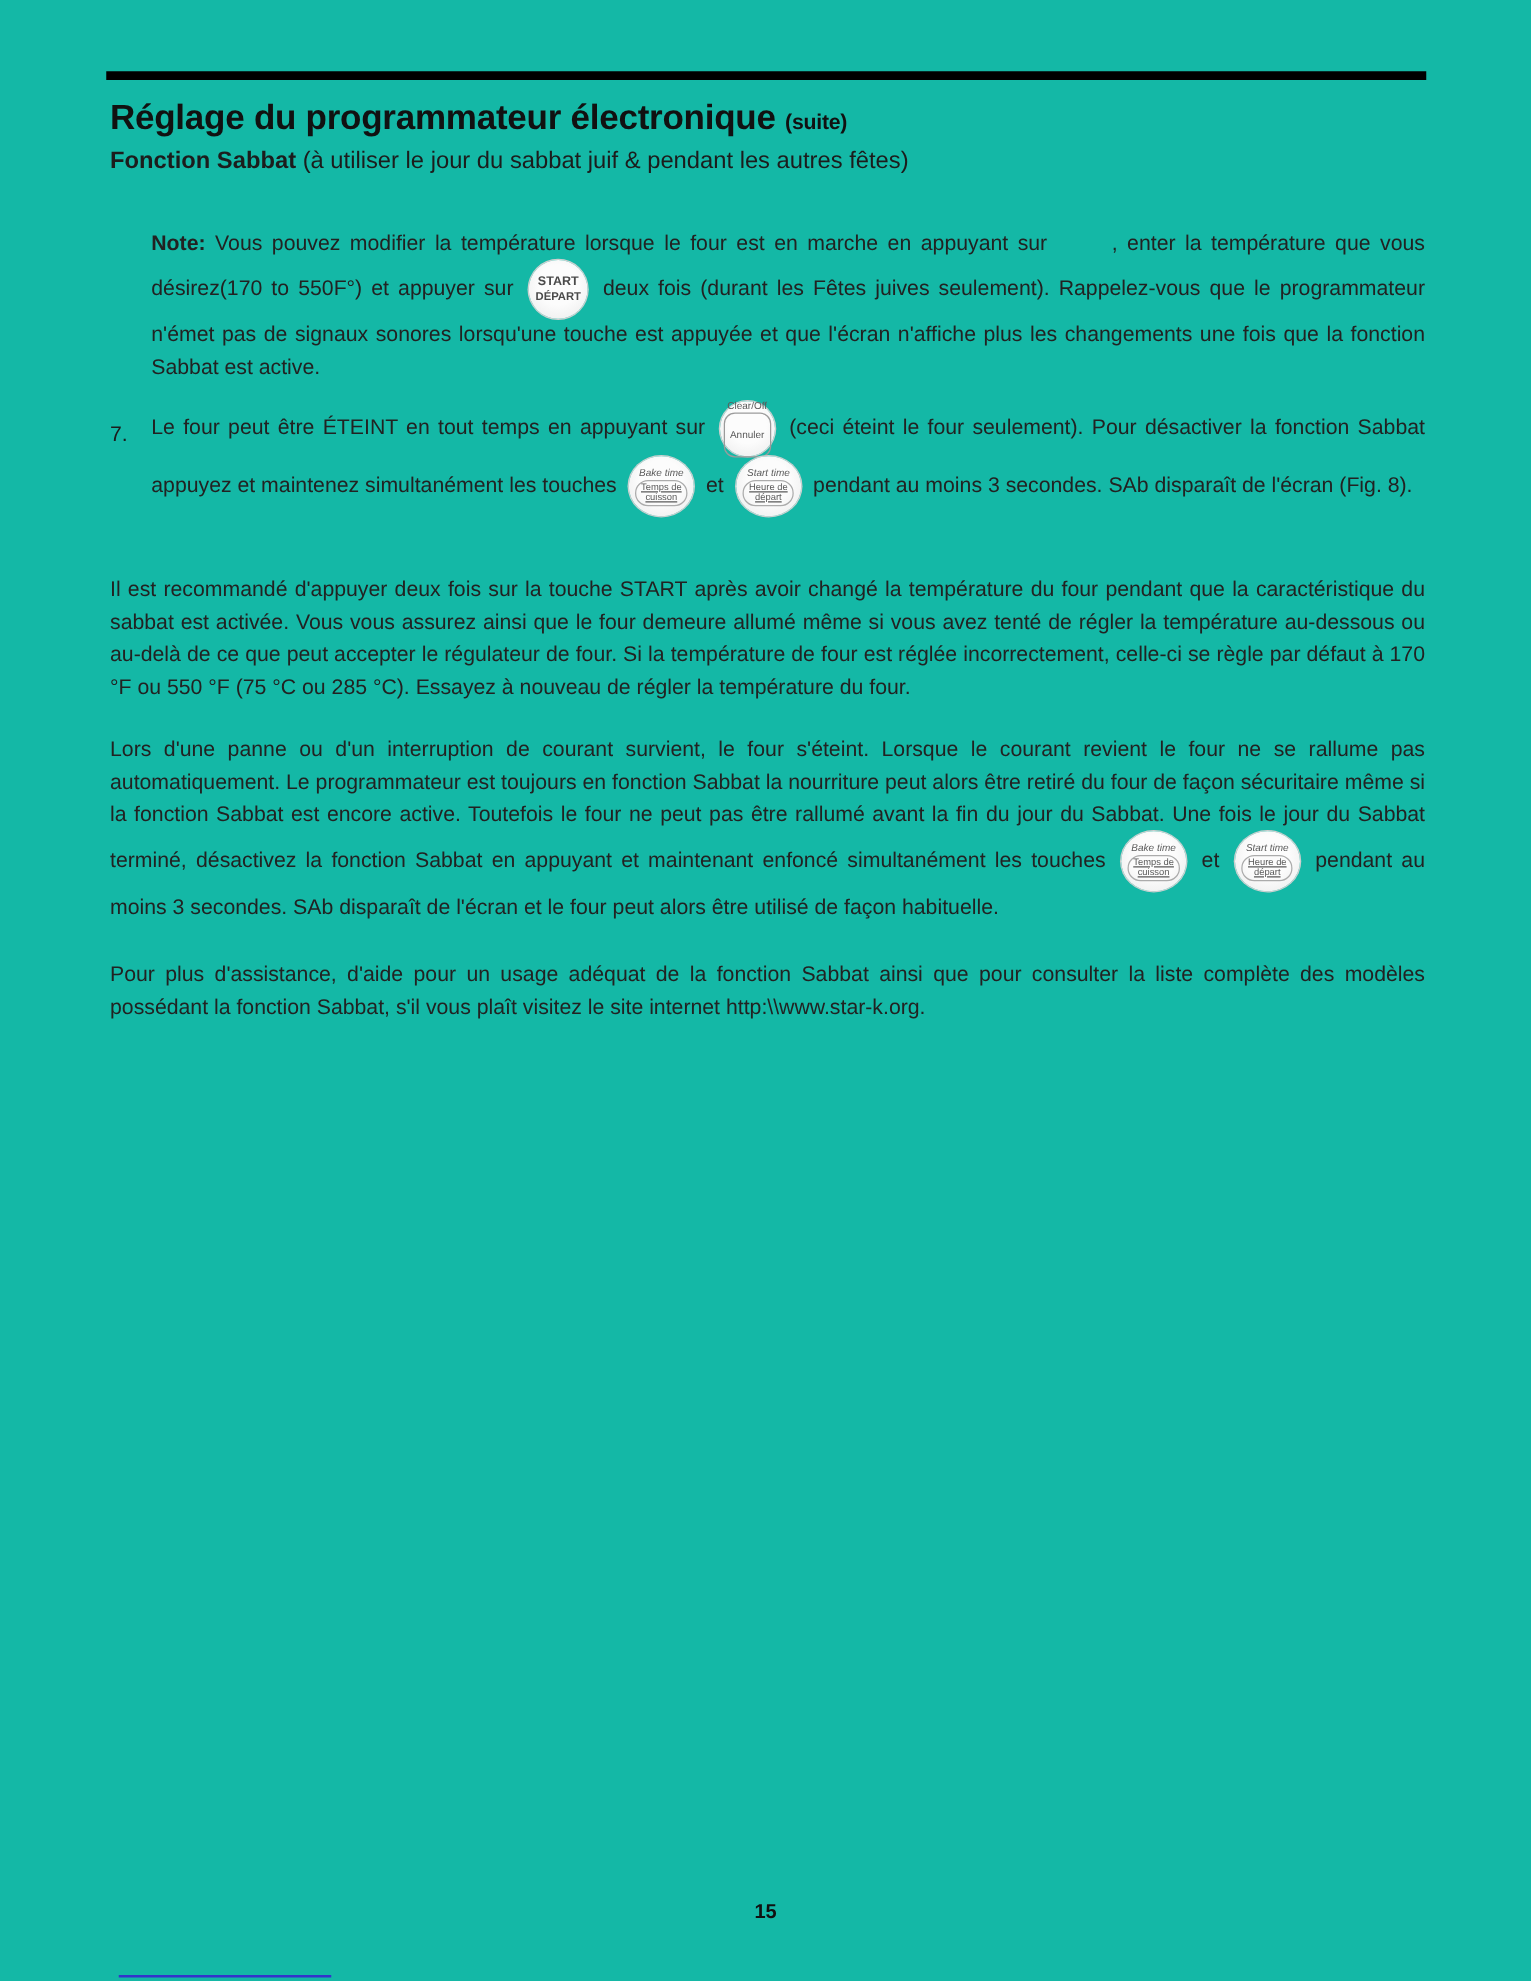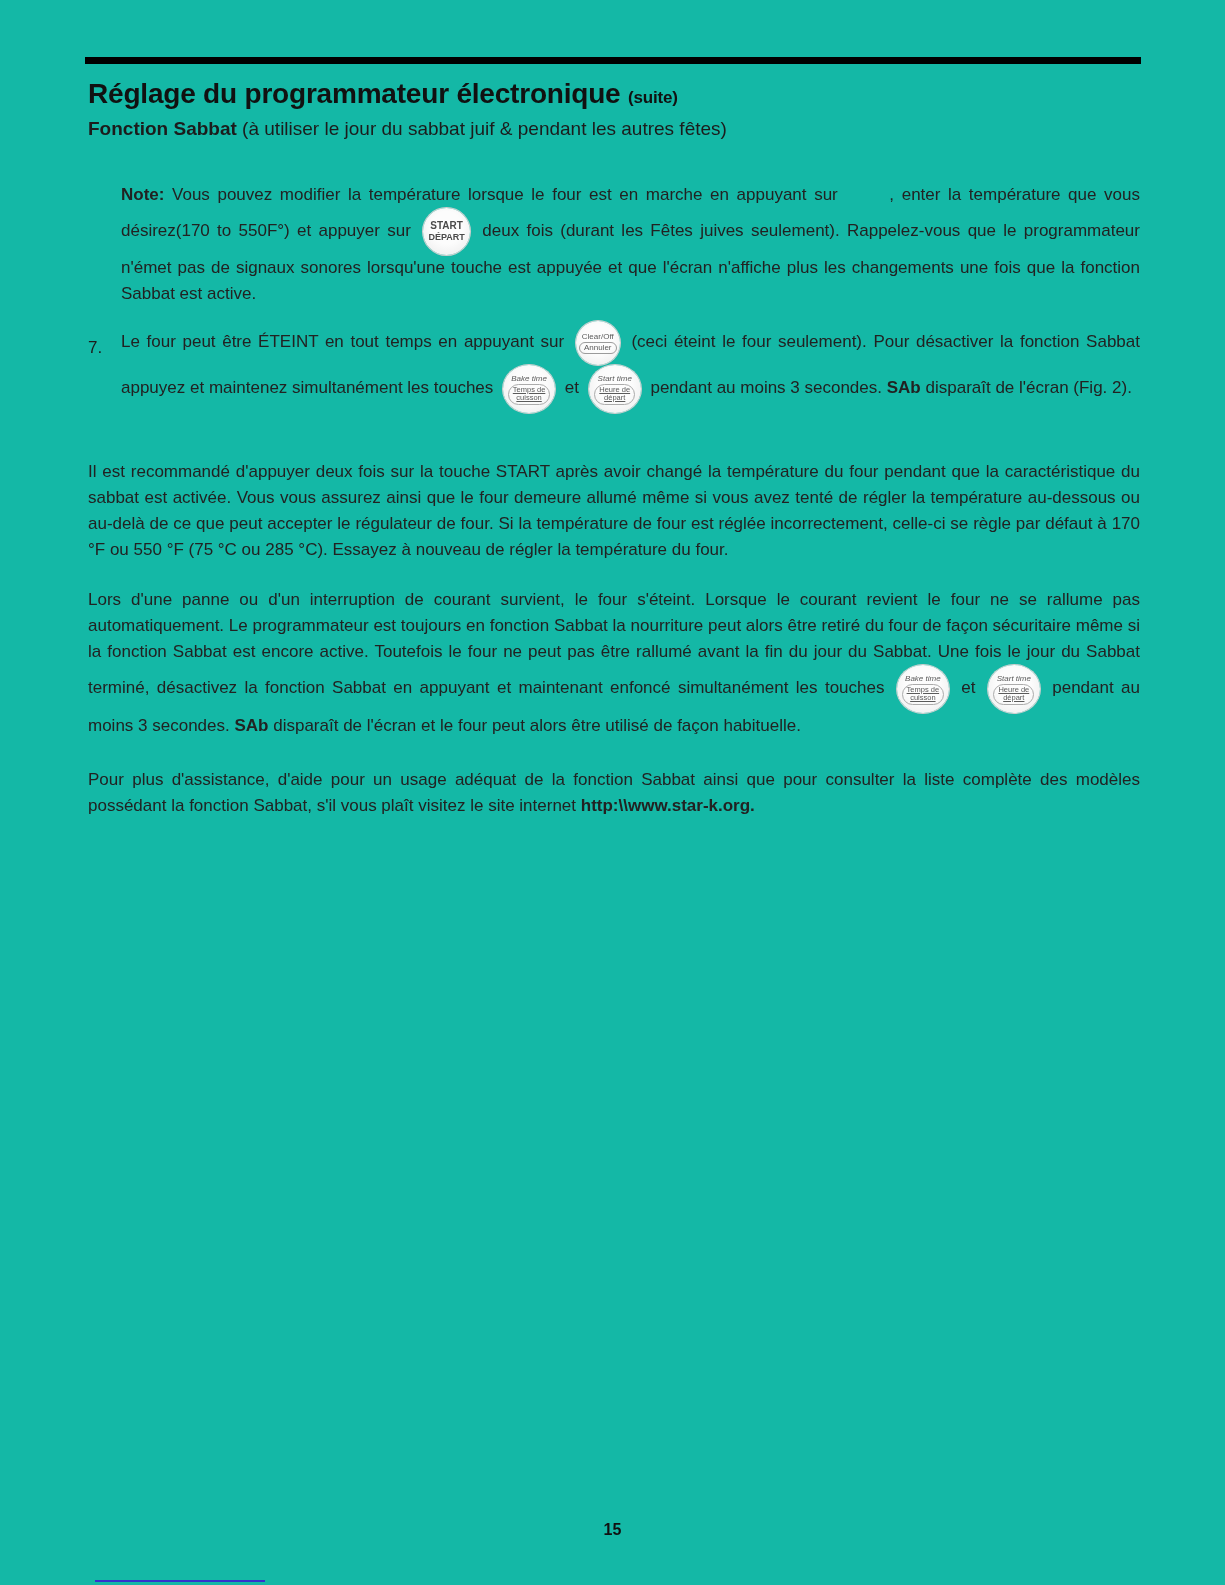--- a/index.html
+++ b/index.html
@@ -27,38 +27,38 @@
   .note-body .note-label { font-weight:700; }
 
   .item7 { margin-top:14px; display:flex; }
   .item7 .num { width:33px; flex:0 0 33px; font-size:17px; line-height:26px; padding-top:14px; }
   .item7-body { flex:1; }
 
   .para1 { margin-top:46px; }
   .para2 { margin-top:24px; }
   .para3 { margin-top:28px; }
 
-  .bold { font-weight:700; }
+  .bold { font-weight:400; }
 
   
   .key {
     display:inline-flex; flex-direction:column; align-items:center; justify-content:center;
     text-align:center; vertical-align:middle; margin:0 5px;
     border-radius:50%;
     background:radial-gradient(circle at 50% 42%, #fcfcfc 45%, #e9e9e9 100%);
     box-shadow:0 0 0 1px #cfcfcf;
     color:#5a5a5a;
   }
   .key--start { width:47px; height:47px; }
   .key--start .k-top { font-size:10px; font-weight:700; line-height:12px; color:#4a4a4a; }
   .key--start .k-bot { font-size:9px; font-weight:700; line-height:11px; color:#4a4a4a; }
 
   .key--clear { width:44px; height:44px; }
   .key--clear .k-top { font-size:8px; line-height:9px; }
-  .key--clear .k-oval { font-size:8px; line-height:10px; border:1px solid #9b9b9b; border-radius:9px; padding:0 4px; margin-top:1px; }
+  .key--clear .k-oval { font-size:8px; line-height:10px; border:1px solid #9b9b9b; border-radius:9px; padding:12px 4px; margin-top:1px; }
 
   .key--stack { width:52px; height:48px; }
   .key--stack .k-top { font-size:8px; line-height:9px; font-style:italic; }
   .key--stack .k-oval { border:1px solid #ababab; border-radius:12px; padding:1px 4px; margin-top:1px; }
   .key--stack .k-oval span { display:block; font-size:7.5px; line-height:8.5px;text-decoration:underline; }
 
   .blank-gap { display:inline-block; width:44px; height:2px; vertical-align:middle; }
 
   .page-number { position:absolute; left:0; right:0; bottom:46px; text-align:center; font-size:16px; font-weight:700; color:#111; }
   .footer-line { position:absolute; left:95px; bottom:3px; width:170px; height:2px; background:#3333cc; }
@@ -107,21 +107,21 @@
         <span>et</span>
         <span class="key key--stack">
             <span class="k-top">Start time</span>
             <span class="k-oval">
               <span>Heure de</span>
               <span>départ</span>
             </span>
           </span>
         <span>pendant au moins 3 secondes.</span>
         <span class="bold">SAb</span>
-        <span>disparaît de l'écran (Fig. 2).</span>
+        <span>disparaît de l'écran (Fig. 8).</span>
       </p>
     </div>
 
     <p class="body para1">Il est recommandé d'appuyer deux fois sur la touche START après avoir changé la température du four pendant que la caractéristique du sabbat est activée. Vous vous assurez ainsi que le four demeure allumé même si vous avez tenté de régler la température au-dessous ou au-delà de ce que peut accepter le régulateur de four. Si la température de four est réglée incorrectement, celle-ci se règle par défaut à 170 °F ou 550 °F (75 °C ou 285 °C). Essayez à nouveau de régler la température du four.</p>
 
     <p class="body para2">
       <span>Lors d'une panne ou d'un interruption de courant survient, le four s'éteint. Lorsque le courant revient le four ne se rallume pas automatiquement. Le programmateur est toujours en fonction Sabbat la nourriture peut alors être retiré du four de façon sécuritaire même si la fonction Sabbat est encore active. Toutefois le four ne peut pas être rallumé avant la fin du jour du Sabbat. Une fois le jour du Sabbat terminé, désactivez la fonction Sabbat en appuyant et maintenant enfoncé simultanément les touches</span>
       <span class="key key--stack">
           <span class="k-top">Bake time</span>
           <span class="k-oval">

